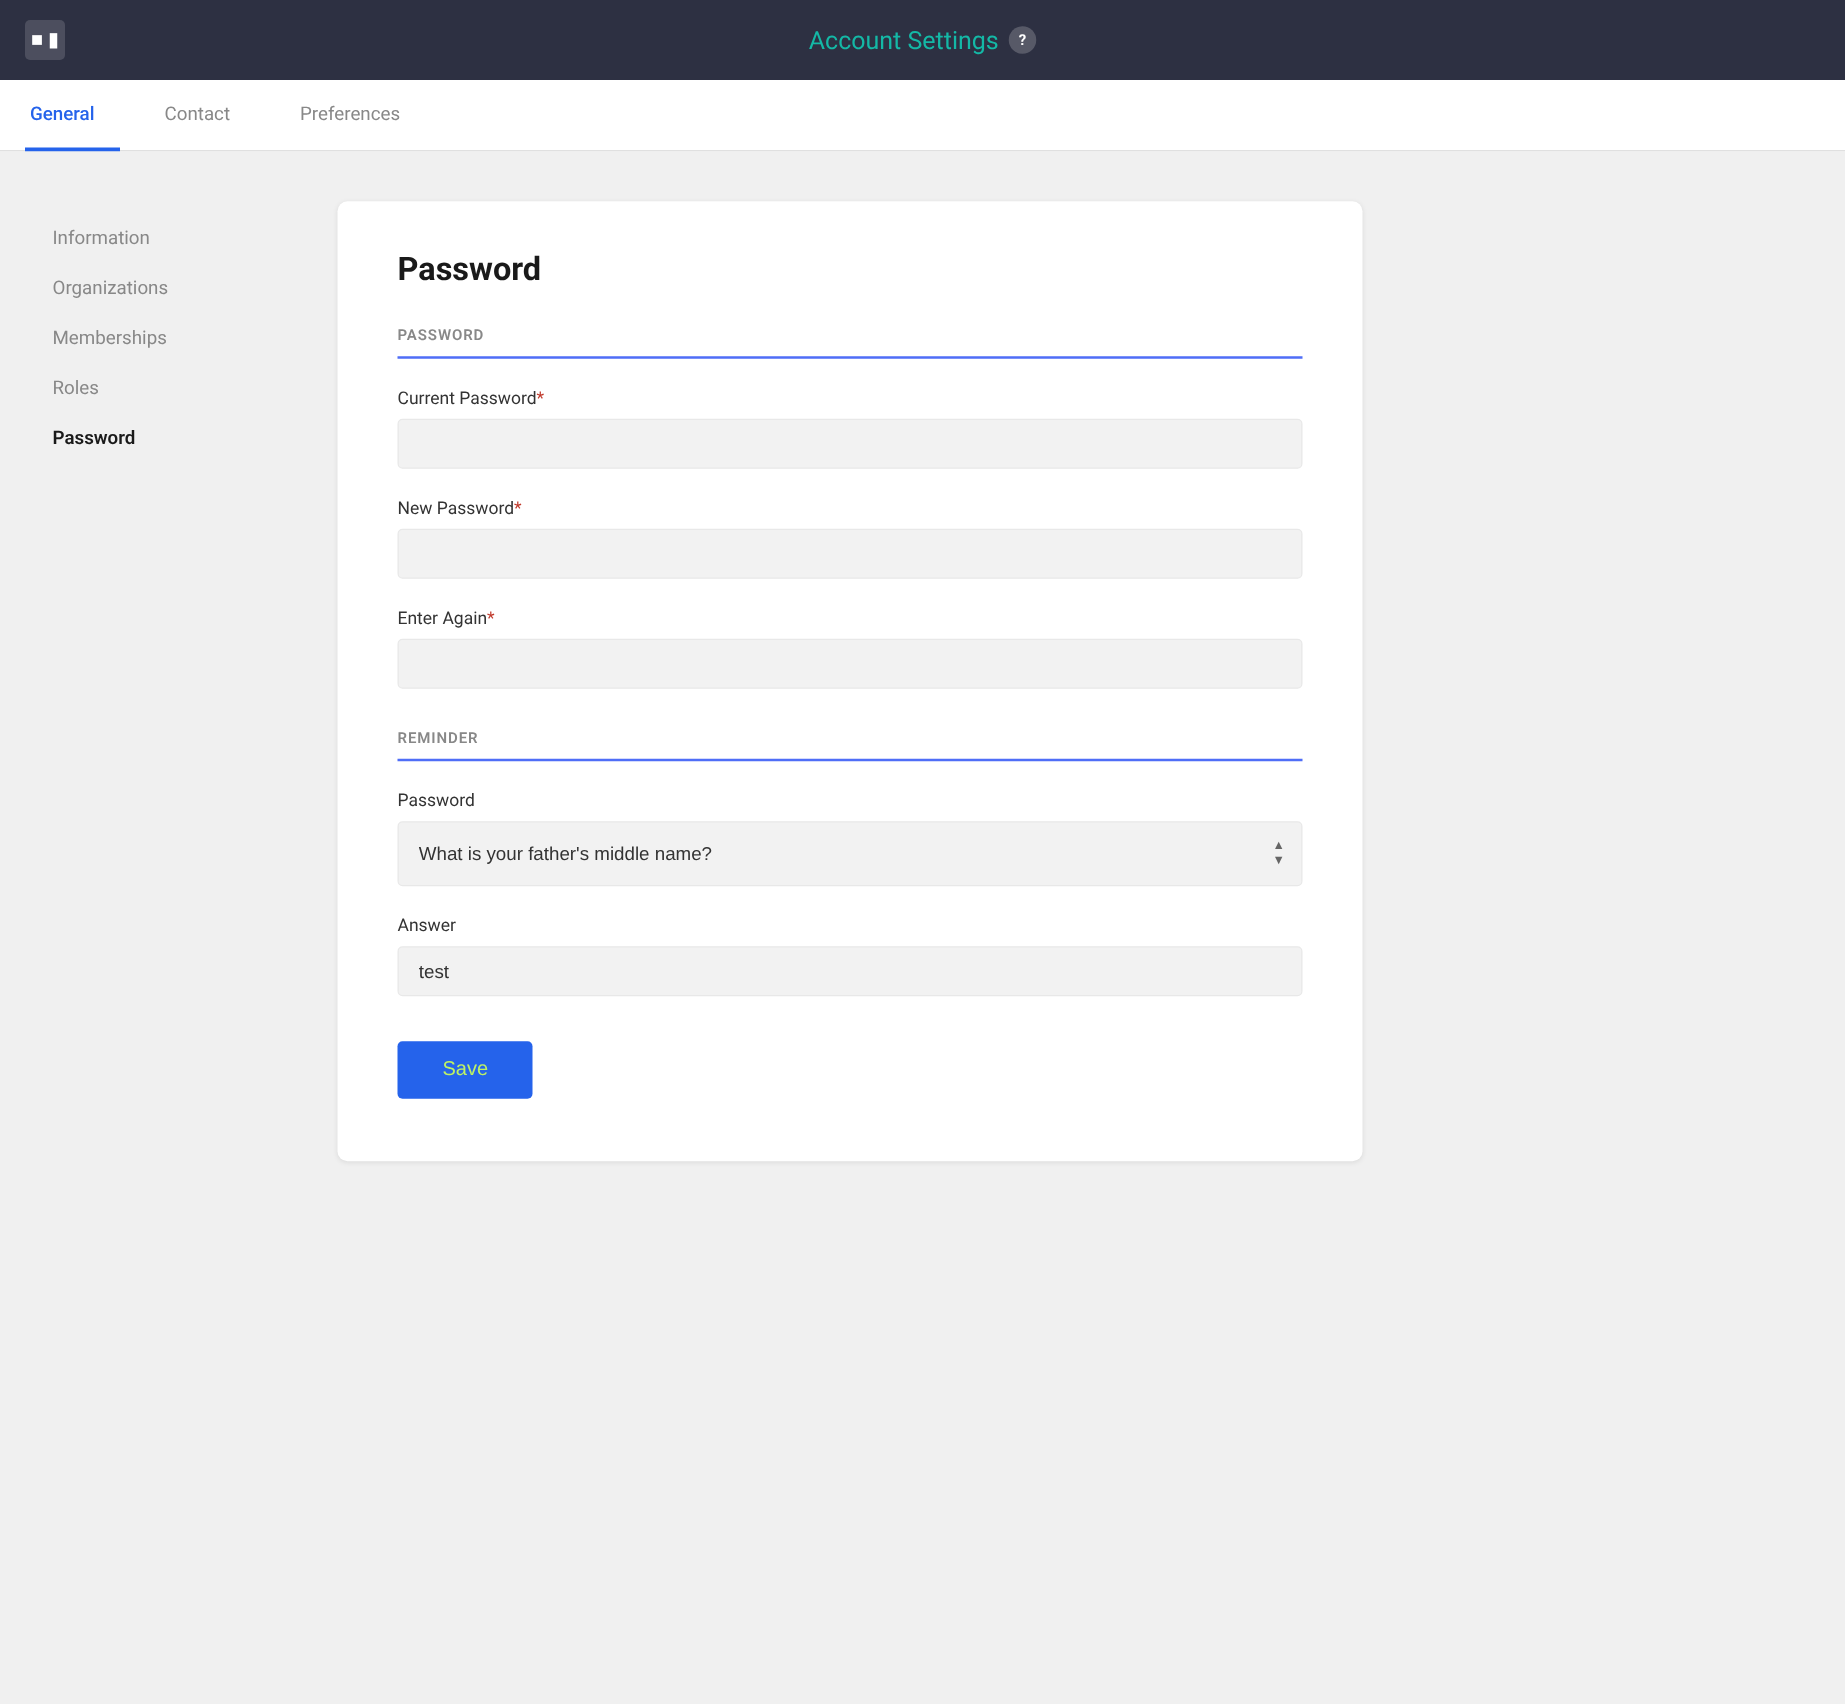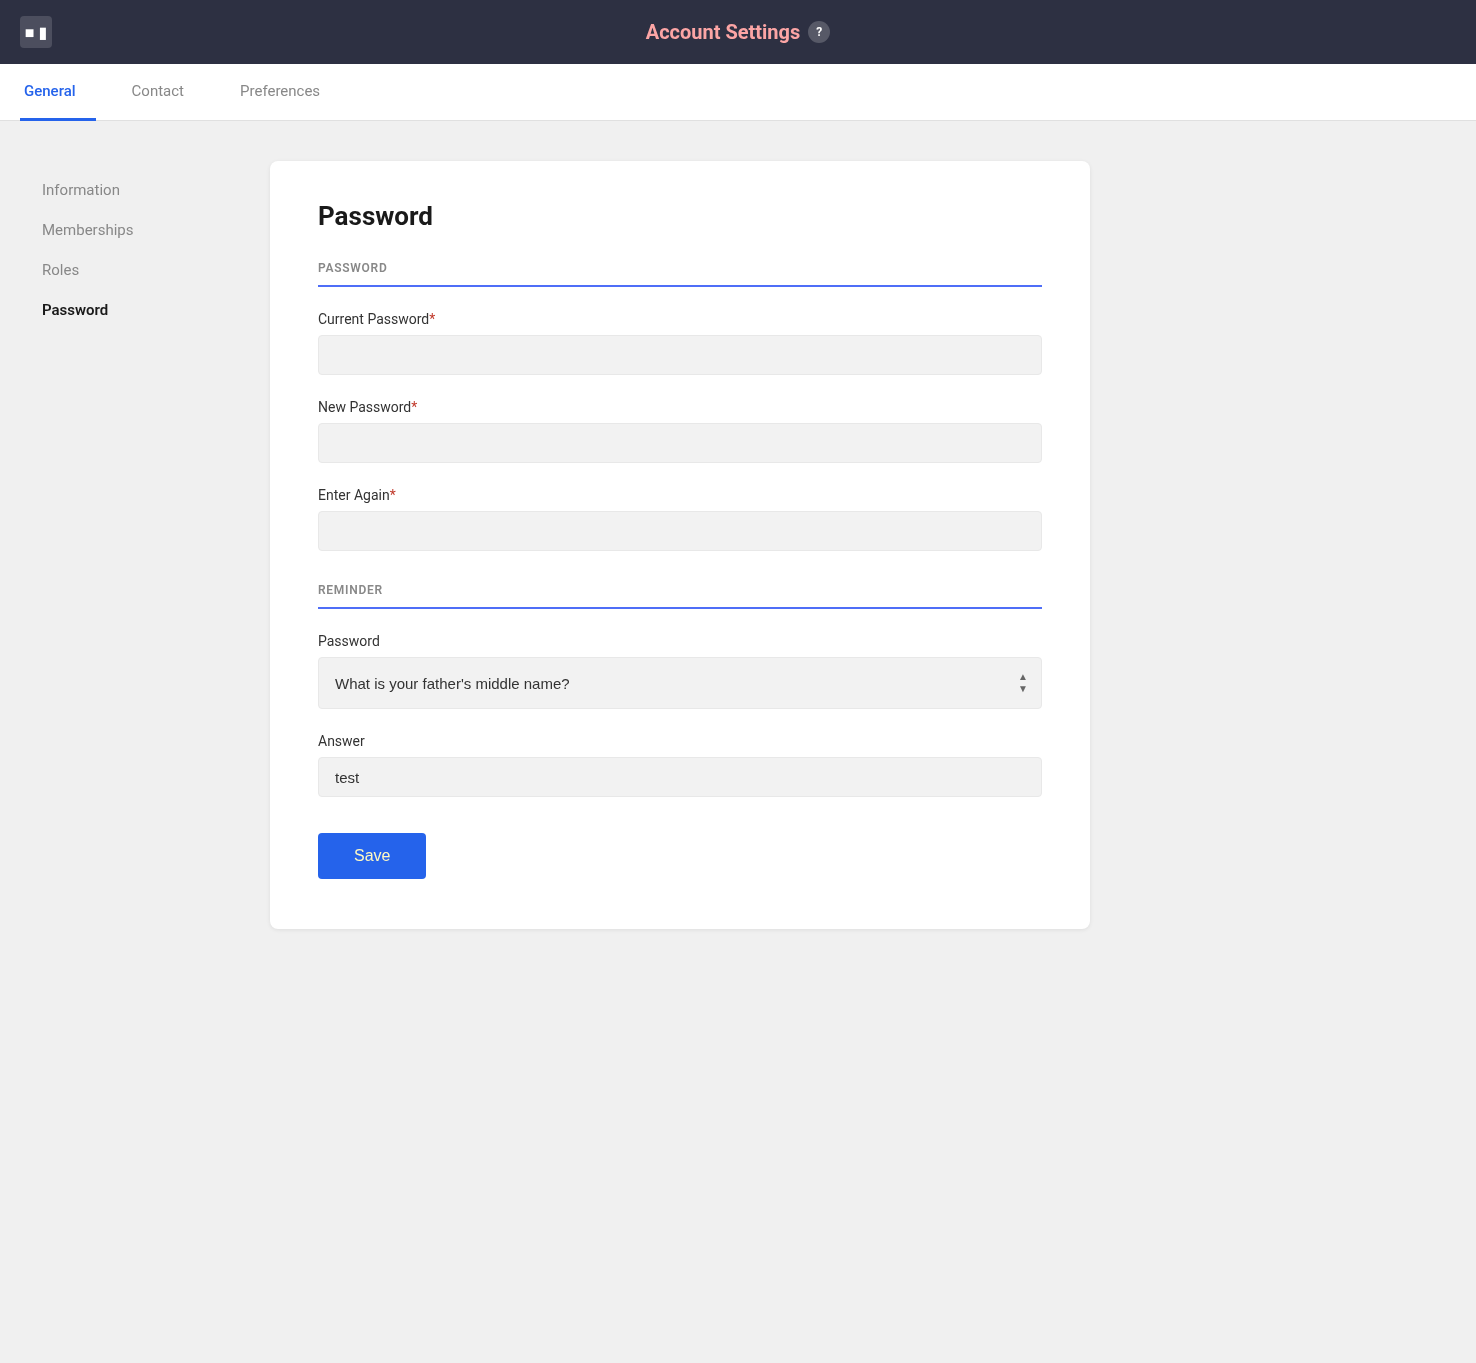--- a/index.html
+++ b/index.html
@@ -44,23 +44,23 @@
       font-size: 16px;
     }
 
     .topbar-title-wrap {
       display: flex;
       align-items: center;
       gap: 8px;
     }
 
     .topbar-title {
-      color: #fca5a5;
+      color: #14b8a6;
       font-size: 20px;
-      font-weight: 700;
+      font-weight: 400;
     }
 
     .help-icon {
       width: 22px;
       height: 22px;
       border-radius: 50%;
       background: rgba(255,255,255,0.2);
       color: white;
       display: flex;
       align-items: center;
@@ -231,21 +231,21 @@
       margin-top: 32px;
     }
 
     
     .save-section {
       margin-top: 36px;
     }
 
     .save-button {
       background: #2563eb;
-      color: #fef9c3;
+      color: #bef264;
       border: none;
       border-radius: 4px;
       padding: 14px 36px;
       font-size: 16px;
       font-weight: 500;
       cursor: pointer;
     }
   </style>
 </head>
 <body>
@@ -266,20 +266,23 @@
   <div class="tab active">General</div>
   <div class="tab">Contact</div>
   <div class="tab">Preferences</div>
 </div>
 
 <div class="main-layout">
 
   <nav class="sidebar">
     <div class="sidebar-item">
       <span>Information</span>
+    </div>
+    <div class="sidebar-item">
+      <span>Organizations</span>
     </div>
     <div class="sidebar-item">
       <span>Memberships</span>
     </div>
     <div class="sidebar-item">
       <span>Roles</span>
     </div>
     <div class="sidebar-item active">
       <span>Password</span>
     </div>

